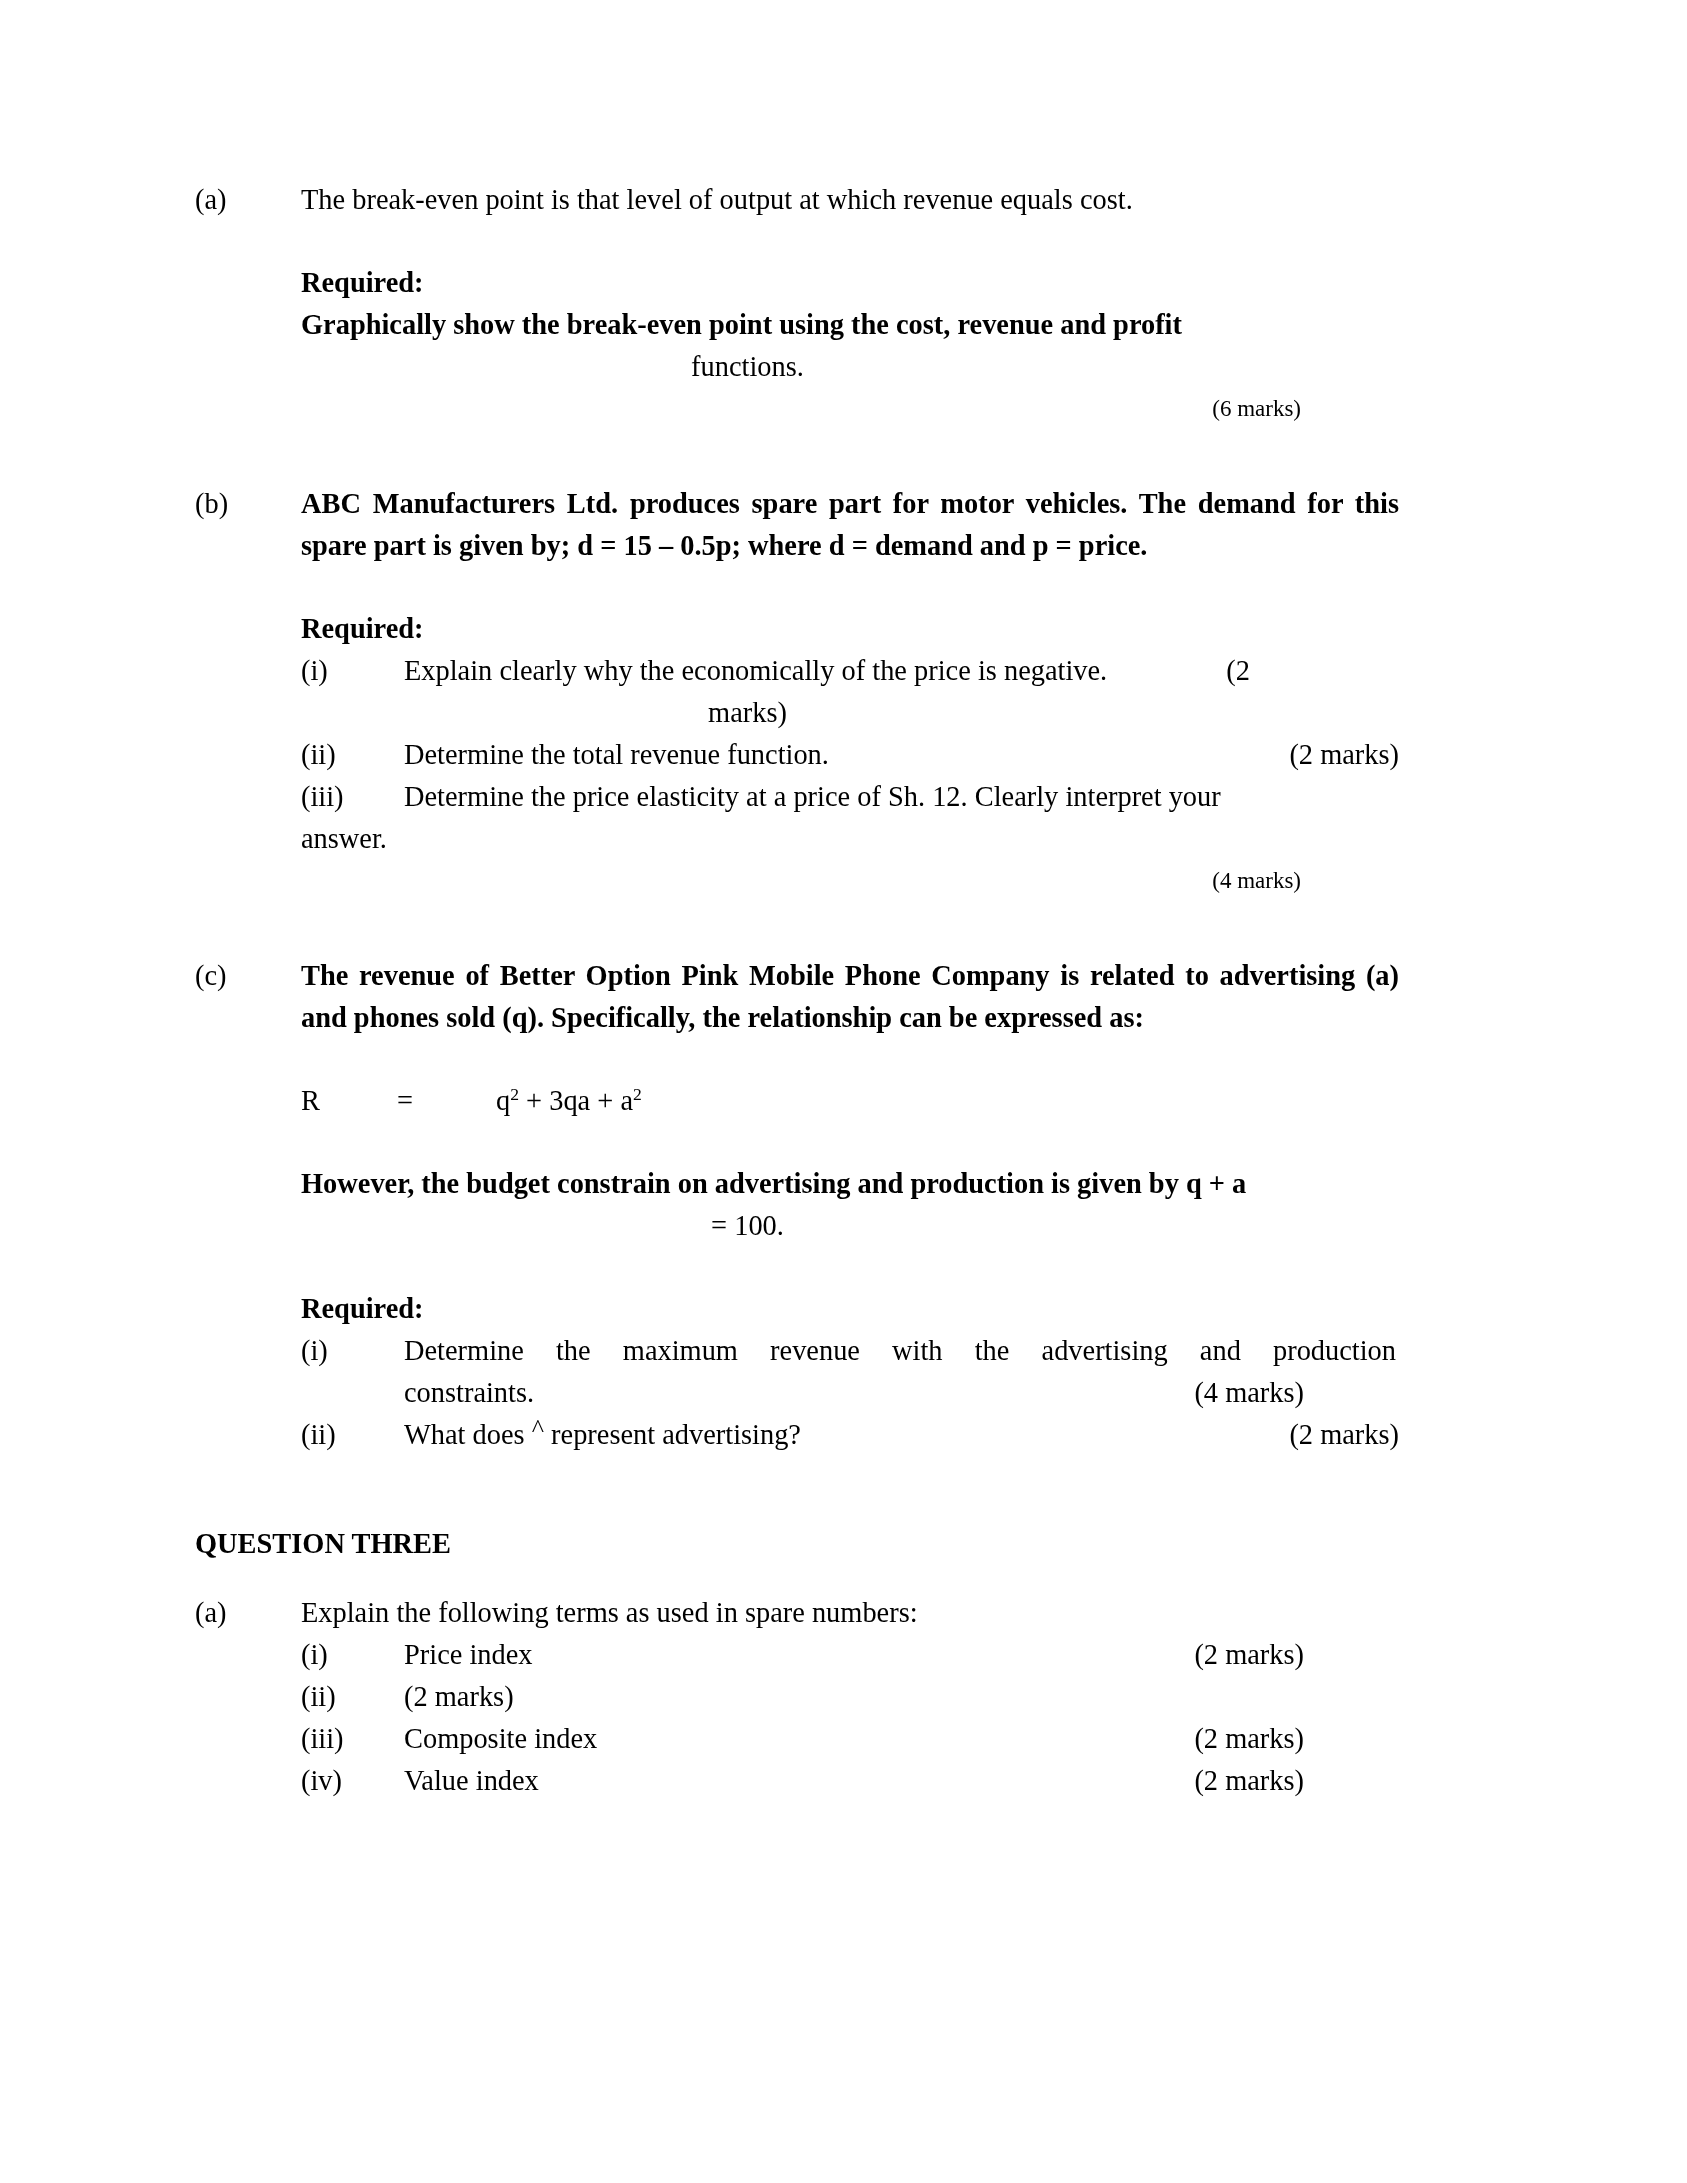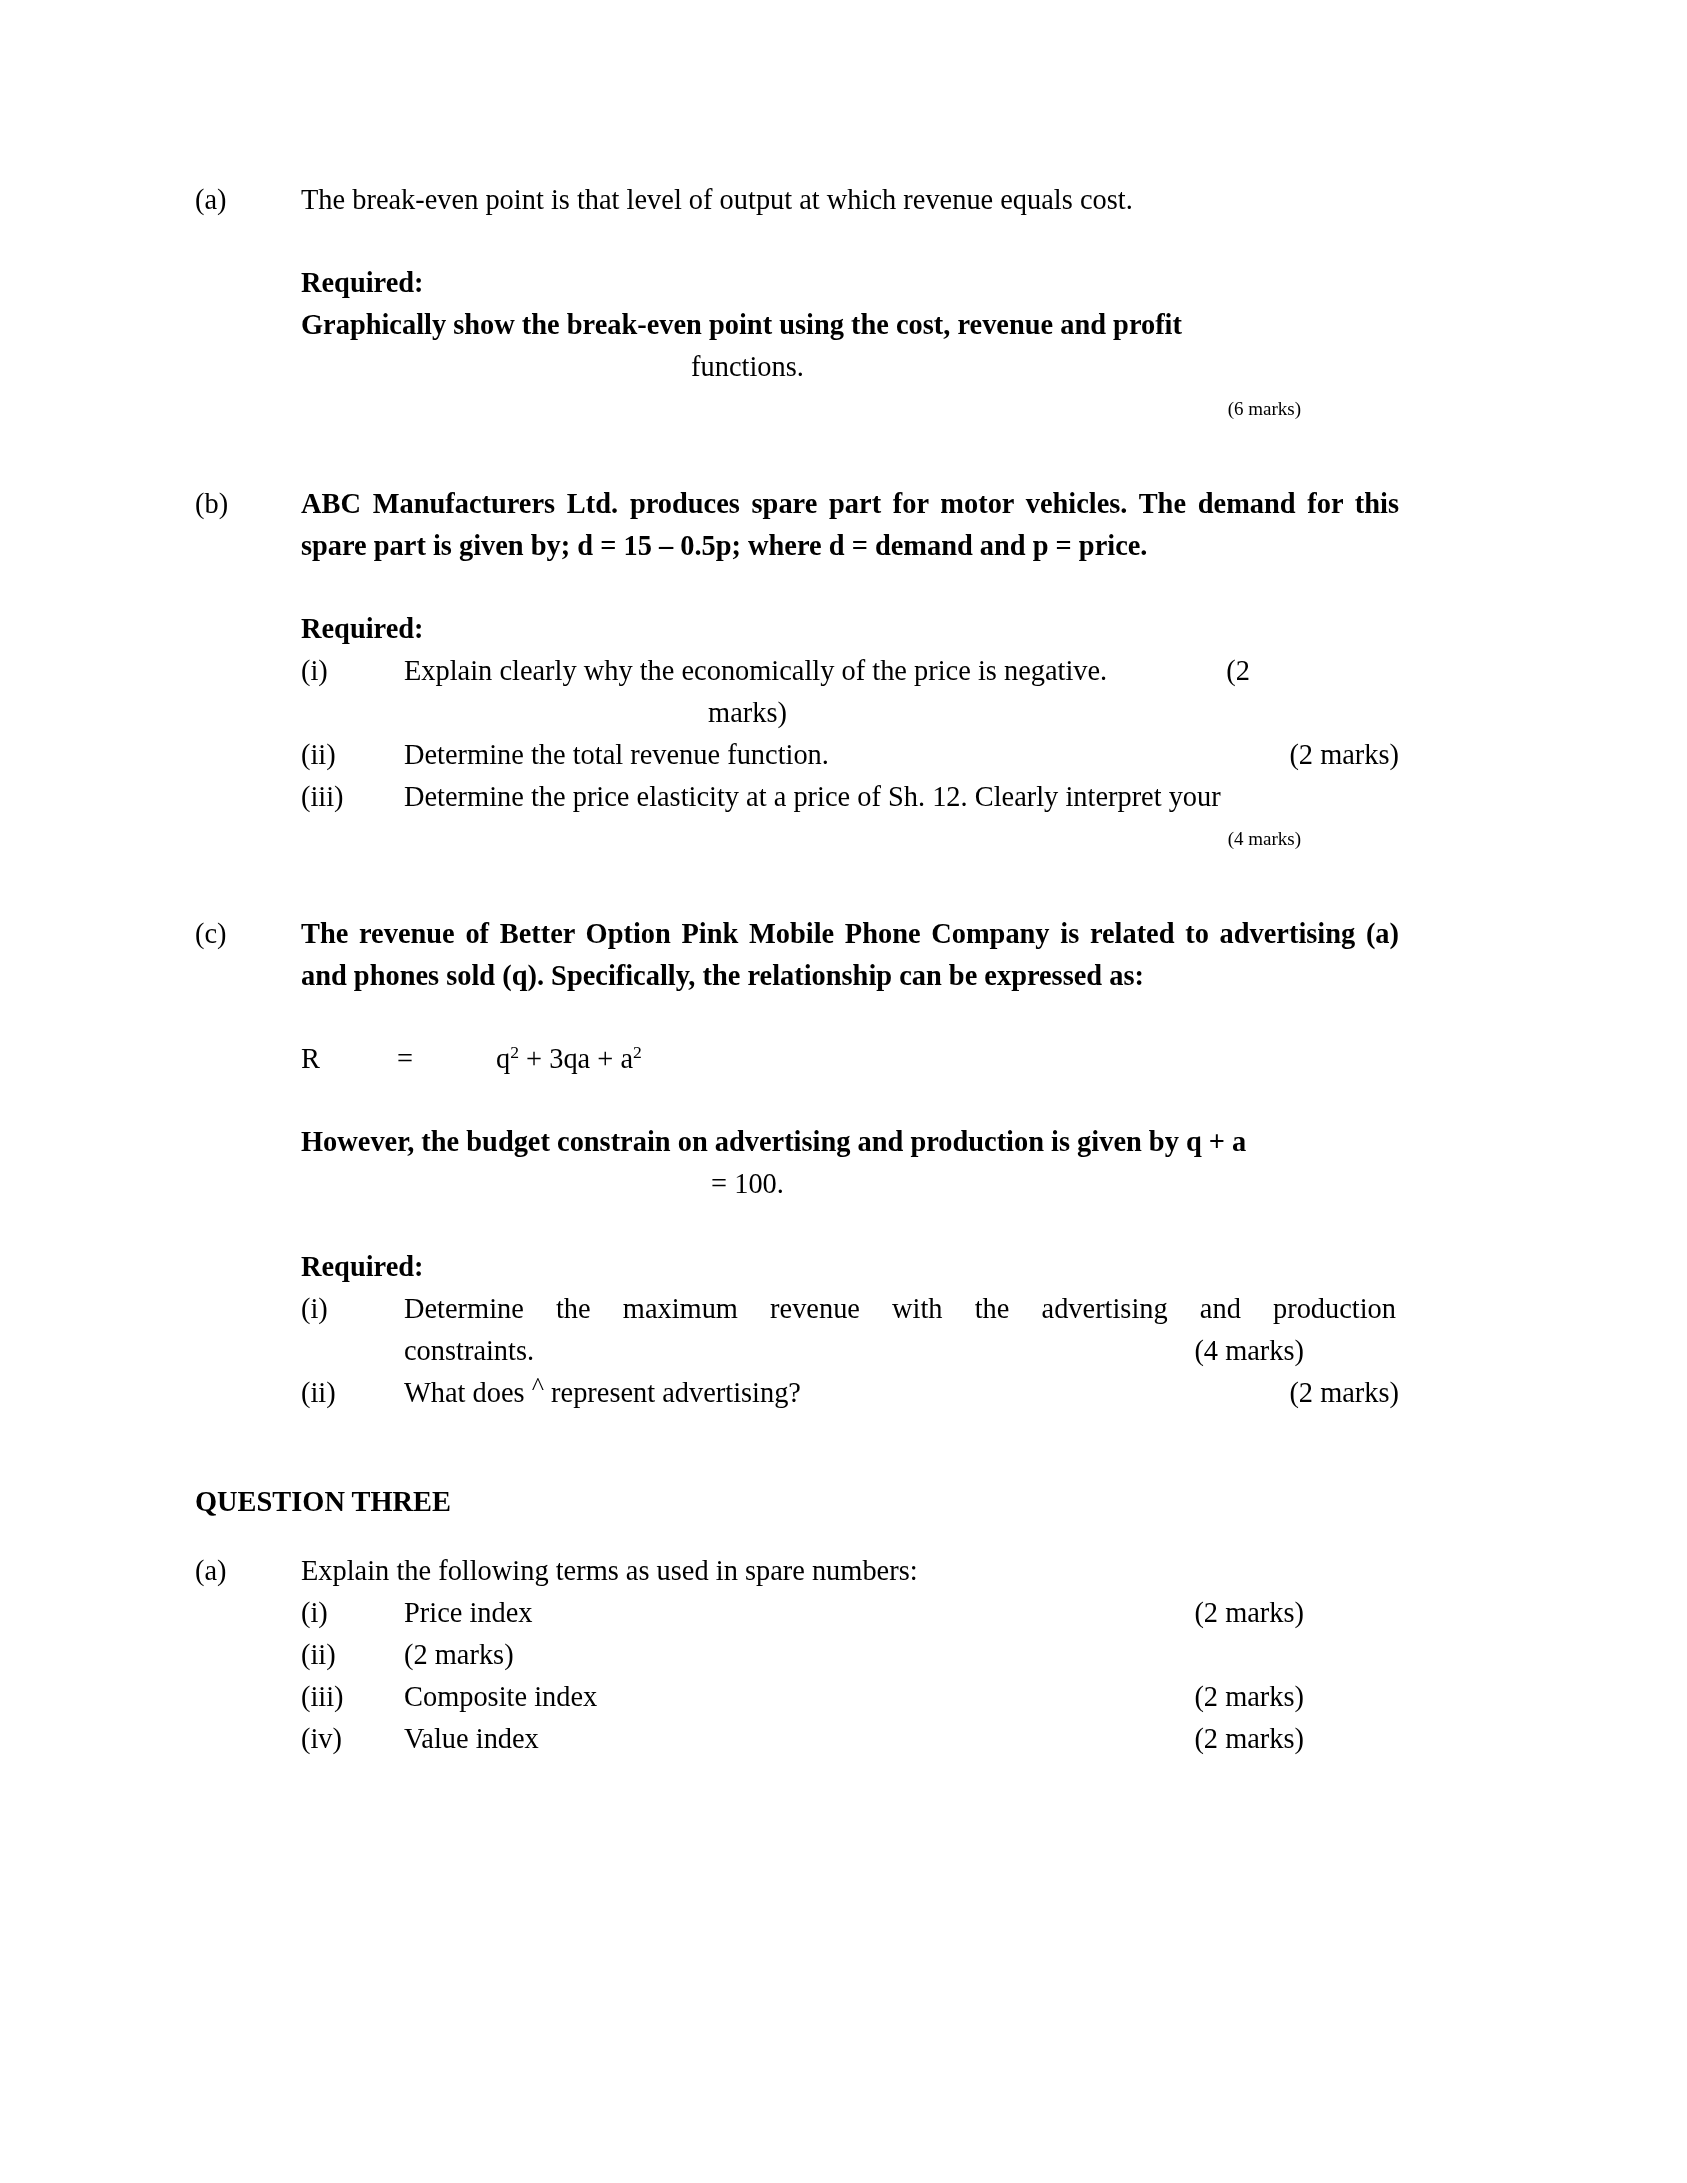--- a/index.html
+++ b/index.html
@@ -52,21 +52,21 @@
   
   .runover {
     font-size: 28.4px;
     line-height: 42px;
     margin-left: -99px;
     text-align: center;
   }
 
   
   .marks-line {
-    font-size: 19px;
+    font-size: 23px;
     line-height: 42px;
     text-align: right;
     padding-right: 2.6px;
   }
   .marks-line.inset {
     padding-right: 98px;
   }
   .gap-sm { height: 26.5px; }
   .gap-md { height: 41px; }
   .gap-lg { height: 53px; }
@@ -163,20 +163,24 @@
         <span style="display:inline-block;width:103px;">(ii)</span><span>Determine the total revenue function.</span><span style="float:right;padding-right:0px;">(2 marks)</span>
       </div>
     </div>
 
     <div class="item">
       <div class="marker">&nbsp;</div>
       <div class="body">
         <span style="display:inline-block;width:103px;">(iii)</span><span>Determine the price elasticity at a price of Sh. 12.  Clearly interpret your</span>
       </div>
     </div>
+    <div class="item">
+      <div class="marker">&nbsp;</div>
+      <div class="body">answer.</div>
+    </div>
     <div class="marks-line inset">(4 marks)</div>
 
     <div class="gap-lg"></div>
 
     <div class="item">
       <div class="marker">(c)</div>
       <div class="body justify">The revenue of Better Option Pink Mobile Phone Company is related to advertising (a) and phones sold (q).  Specifically, the relationship can be expressed as:</div>
     </div>
 
     <div class="gap-md"></div>

